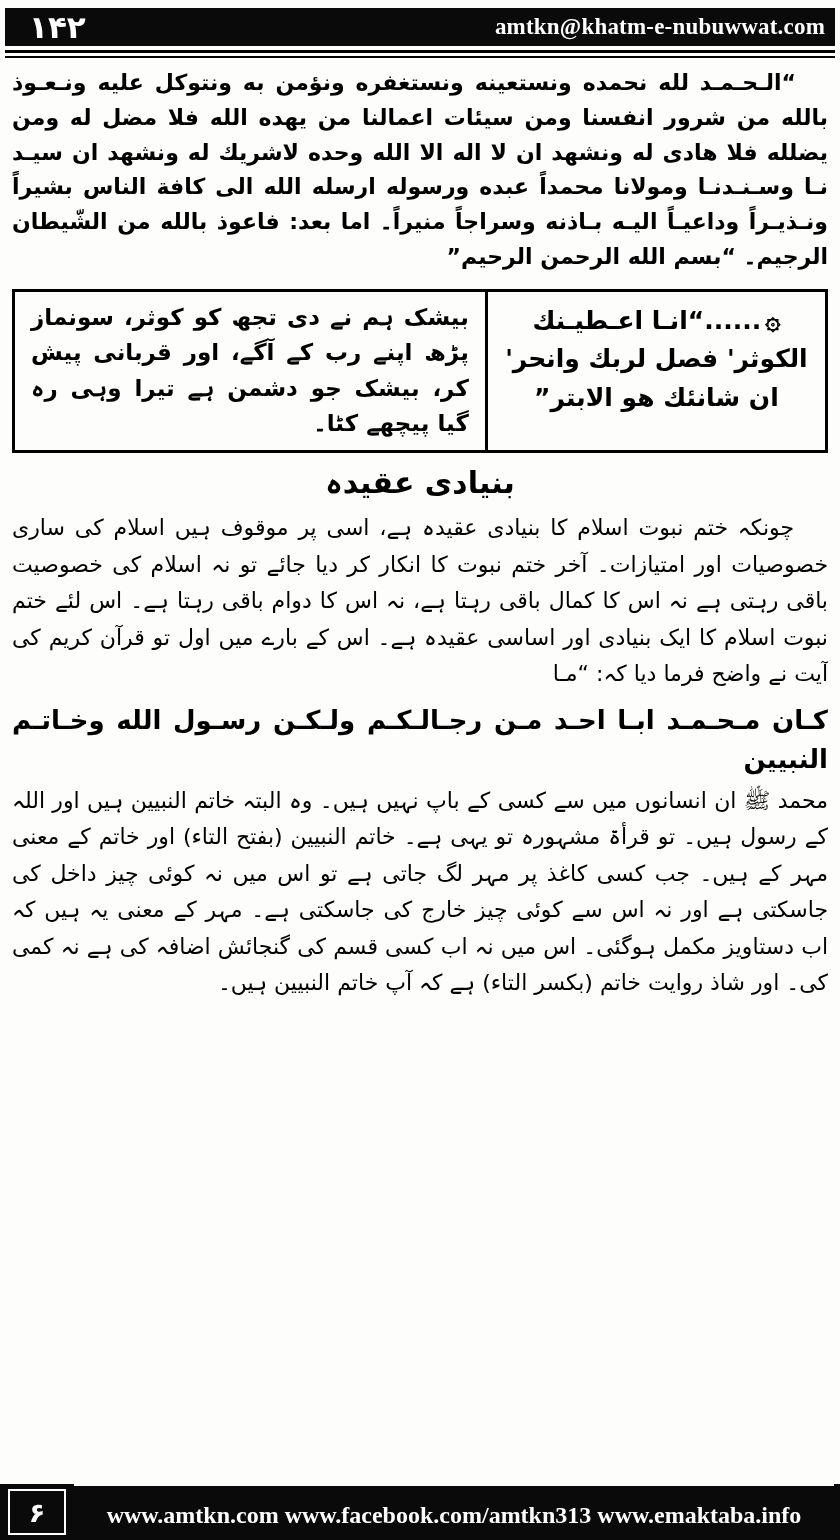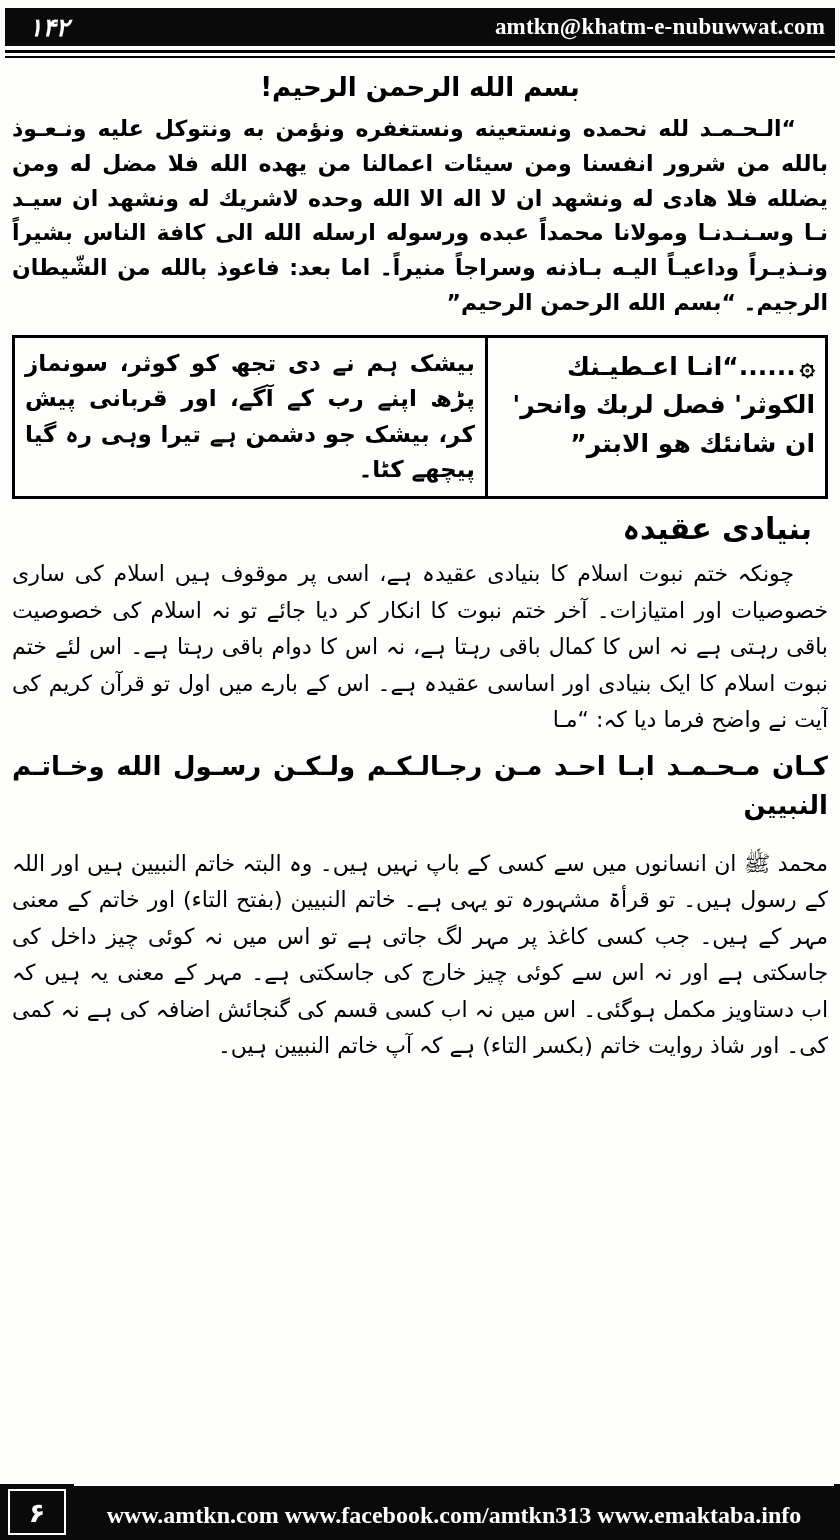--- a/index.html
+++ b/index.html
@@ -21,21 +21,21 @@
     position: absolute; top: 8px; left: 5px; right: 5px; height: 38px;
     background: #0a0a0a; color: #fff;
     display: flex; align-items: center; justify-content: space-between;
     padding: 0 10px;
   }
   .header-email {
     font-family: "Liberation Serif", serif;
     font-weight: bold; font-size: 23px;
     direction: ltr; letter-spacing: .2px;
   }
-  .header-page-number { font-size: 25px; font-weight: bold; padding: 0 14px; font-style: italic; }
+  .header-page-number { font-size: 31px; font-weight: bold; padding: 0 14px; }
   .header-title { font-size: 21px; font-weight: bold; }
 
   .double-rule {
     position: absolute; top: 50px; left: 5px; right: 5px; height: 8px;
     border-top: 3px solid #000;
     border-bottom: 2px solid #000;
   }
 
   
   .content {
@@ -48,41 +48,41 @@
   }
   .khutbah {
     font-size: 22px; font-weight: bold; line-height: 1.58;
     text-align: justify; text-indent: 32px;
     margin-bottom: 14px;
   }
   .verse-box {
     display: flex; border: 3px solid #000;
     margin: 4px 0 12px; font-weight: bold;
   }
-  .verse-cell { padding: 8px 10px; line-height: 1.55; }
+  .verse-cell { padding: 8px 16px; line-height: 1.55; }
   .verse-cell.arabic {
     width: 42%; border-left: 3px solid #000;
-    font-size: 25px; text-align: right;
+    font-size: 25px; text-align: center;
   }
   .verse-cell.urdu {
     width: 58%; font-size: 23px; text-align: justify;
   }
   .ornament { font-size: 26px; margin-left: 4px; }
   .body-para {
     font-size: 22px; line-height: 1.66; text-align: justify;
     margin-bottom: 8px;
   }
   .indent { text-indent: 34px; }
   .section-heading {
-    font-size: 30px; font-weight: bold; text-align: right;
+    font-size: 30px; font-weight: bold; text-align: center;
     margin: 12px 16px 10px;
   }
   .quran-verse {
     font-size: 26px; font-weight: bold; line-height: 1.5;
-    text-align: justify; margin: 2px 0 21px;
+    text-align: justify; margin: 2px 0 4px;
   }
 
   
   .footer-bar {
     position: absolute; bottom: 0; left: 0; right: 0; height: 56px;
     background: #0a0a0a; display: flex; align-items: center;
     direction: ltr;
   }
   .footer-page-box {
     width: 58px; height: 46px; margin: 5px 8px;
@@ -107,21 +107,20 @@
 
   <div class="header-bar">
     <div class="header-email">amtkn@khatm-e-nubuwwat.com</div>
     <div class="header-page-number">۱۴۲</div>
   </div>
 
   <div class="double-rule"></div>
 
   <div class="content">
 
-    <div class="bismillah">بسم الله الرحمن الرحيم!</div>
 
     <p class="khutbah">“الـحـمـد لله نحمده ونستعينه ونستغفره ونؤمن به ونتوكل عليه ونـعـوذ بالله من شرور انفسنا ومن سيئات اعمالنا من يهده الله فلا مضل له ومن يضلله فلا هادی له ونشهد ان لا اله الا الله وحده لاشريك له ونشهد ان سيـد نـا وسـنـدنـا ومولانا محمداً عبده ورسوله ارسله الله الی كافة الناس بشيراً ونـذيـراً وداعيـاً اليـه بـاذنه وسراجاً منيراً۔ اما بعد: فاعوذ بالله من الشّيطان الرجيم۔ “بسم الله الرحمن الرحيم”</p>
 
     <div class="verse-box">
       <div class="verse-cell arabic">
         <span class="ornament">۞</span><span>......“انـا اعـطيـنك الكوثر' فصل لربك وانحر' ان شانئك هو الابتر”</span>
       </div>
       <div class="verse-cell urdu">بیشک ہم نے دی تجھ کو کوثر، سونماز پڑھ اپنے رب کے آگے، اور قربانی پیش کر، بیشک جو دشمن ہے تیرا وہی رہ گیا پیچھے کٹا۔</div>
     </div>
 

